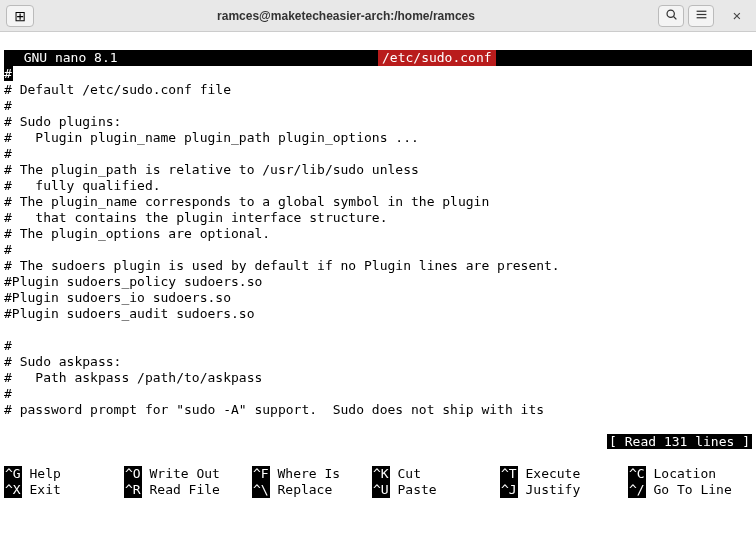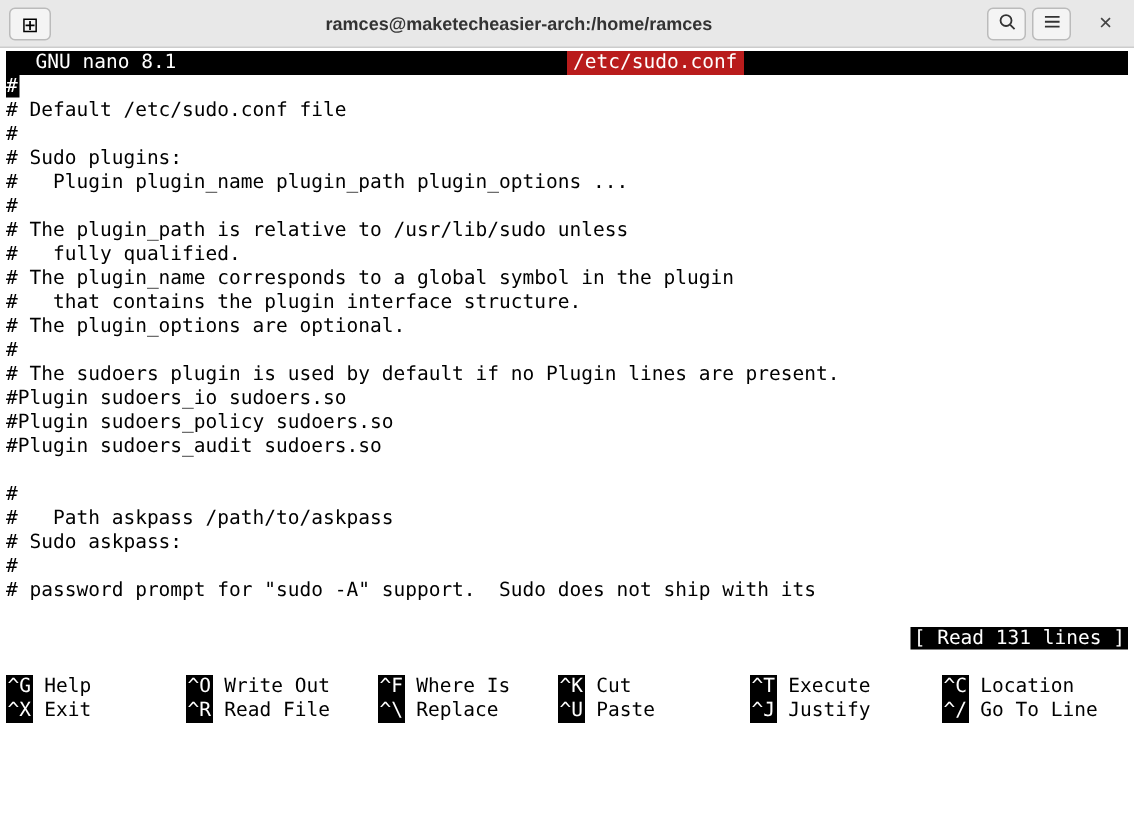--- a/index.html
+++ b/index.html
@@ -59,21 +59,21 @@
       height: 22px;
       display: flex;
       align-items: center;
       justify-content: center;
       font-size: 15px;
       color: #444;
       margin-left: 6px;
     }
     .terminal {
       background: #fff;
-      padding: 2px 4px 0 4px;
+      padding: 18px 4px 0 4px;
       line-height: 16px;
       font-family: "DejaVu Sans Mono", "Menlo", monospace;
       font-size: 13px;
       color: #000;
     }
     .header-row {
       display: flex;
       color: #fff;
     }
     .header-left {
@@ -192,27 +192,27 @@
       <div class="file-line"># Sudo plugins:</div>
       <div class="file-line">#   Plugin plugin_name plugin_path plugin_options ...</div>
       <div class="file-line">#</div>
       <div class="file-line"># The plugin_path is relative to /usr/lib/sudo unless</div>
       <div class="file-line">#   fully qualified.</div>
       <div class="file-line"># The plugin_name corresponds to a global symbol in the plugin</div>
       <div class="file-line">#   that contains the plugin interface structure.</div>
       <div class="file-line"># The plugin_options are optional.</div>
       <div class="file-line">#</div>
       <div class="file-line"># The sudoers plugin is used by default if no Plugin lines are present.</div>
+      <div class="file-line">#Plugin sudoers_policy sudoers.so</div>
       <div class="file-line">#Plugin sudoers_io sudoers.so</div>
-      <div class="file-line">#Plugin sudoers_policy sudoers.so</div>
       <div class="file-line">#Plugin sudoers_audit sudoers.so</div>
       <div class="file-line">&nbsp;</div>
       <div class="file-line">#</div>
+      <div class="file-line"># Sudo askpass:</div>
       <div class="file-line">#   Path askpass /path/to/askpass</div>
-      <div class="file-line"># Sudo askpass:</div>
       <div class="file-line">#</div>
       <div class="file-line"># password prompt for "sudo -A" support.  Sudo does not ship with its</div>
     </div>
   <div class="status-row">
     <span class="status-text">[ Read 131 lines ]</span>
   </div>
   <div class="shortcut-rows">
     <div class="shortcut-row" id="sc-row1"><div class="sc-cell col1"><span class="sc-key">^G</span><span class="sc-label"> Help</span></div><div class="sc-cell col2"><span class="sc-key">^O</span><span class="sc-label"> Write Out</span></div><div class="sc-cell col3"><span class="sc-key">^F</span><span class="sc-label"> Where Is</span></div><div class="sc-cell col4"><span class="sc-key">^K</span><span class="sc-label"> Cut</span></div><div class="sc-cell col5"><span class="sc-key">^T</span><span class="sc-label"> Execute</span></div><div class="sc-cell col6"><span class="sc-key">^C</span><span class="sc-label"> Location</span></div></div>
     <div class="shortcut-row" id="sc-row2"><div class="sc-cell col1"><span class="sc-key">^X</span><span class="sc-label"> Exit</span></div><div class="sc-cell col2"><span class="sc-key">^R</span><span class="sc-label"> Read File</span></div><div class="sc-cell col3"><span class="sc-key">^\</span><span class="sc-label"> Replace</span></div><div class="sc-cell col4"><span class="sc-key">^U</span><span class="sc-label"> Paste</span></div><div class="sc-cell col5"><span class="sc-key">^J</span><span class="sc-label"> Justify</span></div><div class="sc-cell col6"><span class="sc-key">^/</span><span class="sc-label"> Go To Line</span></div></div>
   </div>

